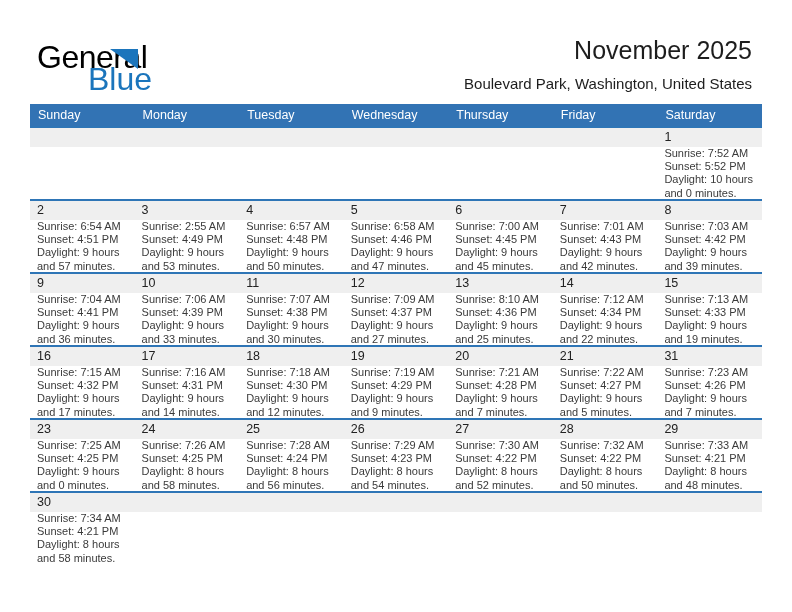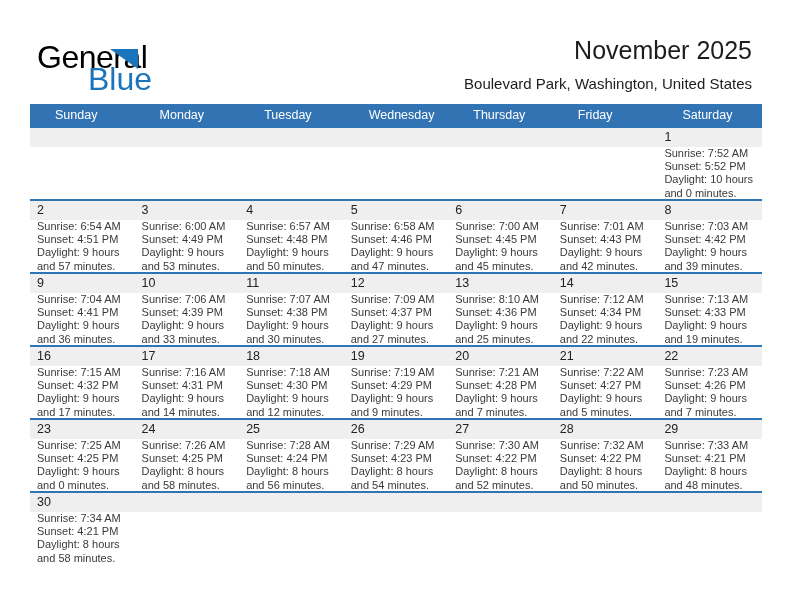--- a/index.html
+++ b/index.html
@@ -23,21 +23,21 @@
   .logo-blue-word{position:absolute;left:51px;top:22px;font-size:32px;color:var(--logo-blue);line-height:24px;}
 
   
   .title-block{position:absolute;right:40px;top:34px;text-align:right;width:500px;}
   .page-title{font-size:25px;font-weight:400;color:var(--text-dark);line-height:32px;}
   .page-subtitle{font-size:15px;font-weight:400;color:var(--text-dark);margin-top:9px;}
 
   
   .calendar{position:absolute;left:30px;top:104px;width:732px;}
   .dow-row{display:flex;background:var(--header-bg);height:22px;}
-  .dow{width:14.2857%;color:#ffffff;font-size:12.5px;line-height:22px;padding-left:25px;}
+  .dow{width:14.2857%;color:#ffffff;font-size:12.5px;line-height:22px;padding-left:8px;}
   .week{display:flex;border-top:2px solid var(--row-border);height:73px;}
   .day-cell{width:14.2857%;}
   .day-num{background:var(--band-bg);height:19px;font-size:12.5px;color:#222222;
     padding:2px 0 0 7px;}
   .cell-line{font-size:11px;line-height:13.2px;color:var(--text-detail);padding-left:7px;
     white-space:nowrap;}
   .day-cell .cell-line:first-of-type{margin-top:3px;}
 </style>
 </head>
 <body>
@@ -96,21 +96,21 @@
         <div class="week">
           <div class="day-cell">
             <div class="day-num">2</div>
             <div class="cell-line">Sunrise: 6:54 AM</div>
             <div class="cell-line">Sunset: 4:51 PM</div>
             <div class="cell-line">Daylight: 9 hours</div>
             <div class="cell-line">and 57 minutes.</div>
           </div>
           <div class="day-cell">
             <div class="day-num">3</div>
-            <div class="cell-line">Sunrise: 6:00 AM</div>
+            <div class="cell-line">Sunrise: 2:55 AM</div>
             <div class="cell-line">Sunset: 4:49 PM</div>
             <div class="cell-line">Daylight: 9 hours</div>
             <div class="cell-line">and 53 minutes.</div>
           </div>
           <div class="day-cell">
             <div class="day-num">4</div>
             <div class="cell-line">Sunrise: 6:57 AM</div>
             <div class="cell-line">Sunset: 4:48 PM</div>
             <div class="cell-line">Daylight: 9 hours</div>
             <div class="cell-line">and 50 minutes.</div>
@@ -232,21 +232,21 @@
             <div class="cell-line">and 7 minutes.</div>
           </div>
           <div class="day-cell">
             <div class="day-num">21</div>
             <div class="cell-line">Sunrise: 7:22 AM</div>
             <div class="cell-line">Sunset: 4:27 PM</div>
             <div class="cell-line">Daylight: 9 hours</div>
             <div class="cell-line">and 5 minutes.</div>
           </div>
           <div class="day-cell">
-            <div class="day-num">22</div>
+            <div class="day-num">31</div>
             <div class="cell-line">Sunrise: 7:23 AM</div>
             <div class="cell-line">Sunset: 4:26 PM</div>
             <div class="cell-line">Daylight: 9 hours</div>
             <div class="cell-line">and 7 minutes.</div>
           </div>
         </div>
         <div class="week">
           <div class="day-cell">
             <div class="day-num">23</div>
             <div class="cell-line">Sunrise: 7:25 AM</div>

